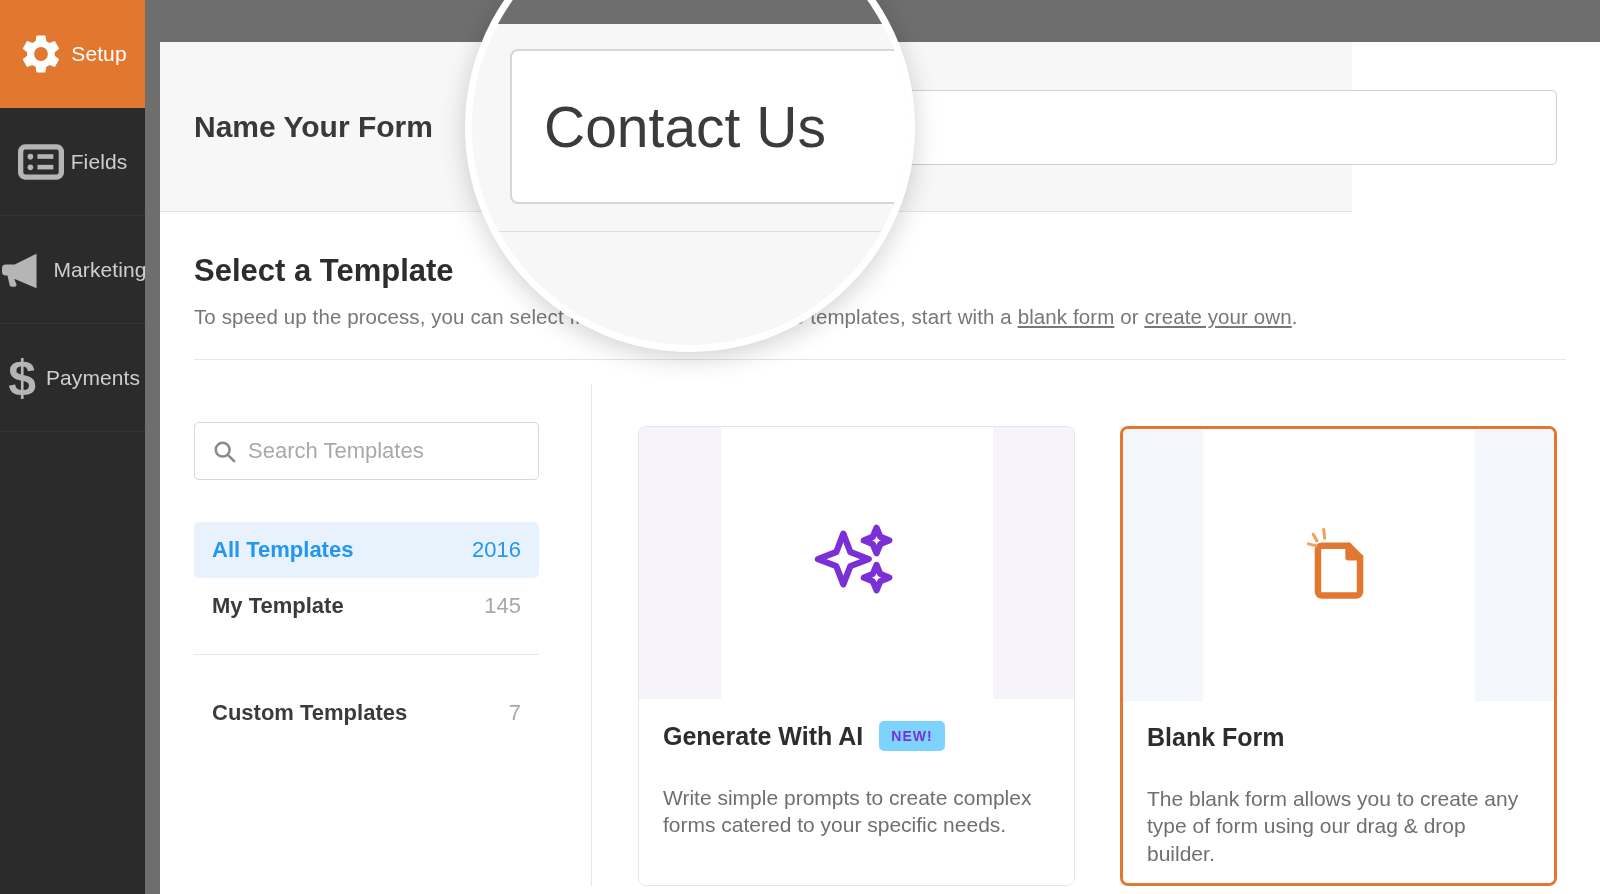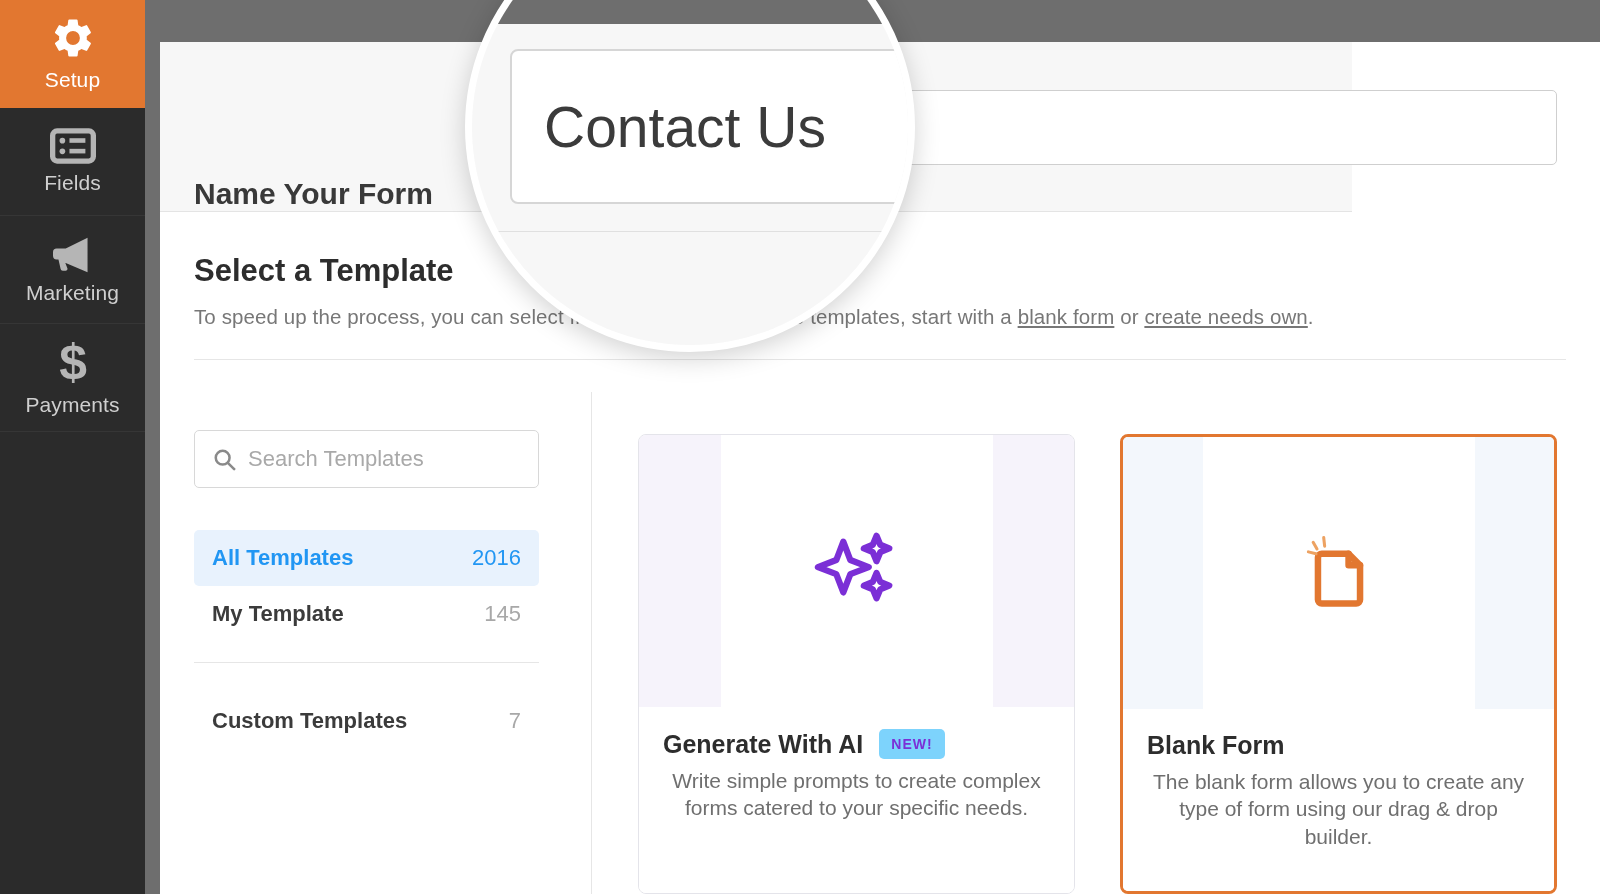--- a/index.html
+++ b/index.html
@@ -19,21 +19,21 @@
     background: #2b2b2b;
     display: flex; flex-direction: column;
   }
   .sidebar-gutter {
     position: absolute; left: 145px; top: 0;
     width: 15px; height: 894px;
     background: #6e6e6e;
   }
   .sb-item {
     height: 108px;
-    display: flex; flex-direction: column;
+    display: flex; flex-direction: row;
     align-items: center; justify-content: center;
     color: #cfcfcf;
     cursor: pointer;
     border-bottom: 1px solid #363636;
     gap: 7px;
   }
   .sb-item.active { background: #e27730; color: #ffffff; border-bottom-color: #e27730; }
   .sb-label { font-size: 21px; letter-spacing: .1px; }
   .sb-icon { display: block; }
   .sb-icon svg { display: block; }
@@ -44,21 +44,21 @@
     width: 1440px; height: 42px;
     background: #6e6e6e;
   }
 
   
   .form-header {
     position: absolute; left: 160px; top: 42px;
     width: 1192px; height: 170px;
     background: #f7f7f7;
     border-bottom: 1px solid #e4e4e4;
-    display: flex; align-items: flex-end;
+    display: flex; align-items: center;
   }
   .form-header-label {
     margin-left: 34px;
     font-size: 30px; font-weight: bold;
     color: #393939;
     white-space: nowrap;
   }
   .form-name-input {
     position: absolute; left: 345px; top: 48px;
     width: 1052px; height: 75px;
@@ -83,21 +83,21 @@
     font-size: 20.5px; color: #777777;
     letter-spacing: .1px;
   }
   .sec-sub a { color: #777777; text-decoration: underline; }
   .sec-divider {
     margin: 30px 34px 0 34px;
     border-top: 1px solid #e6e6e6;
   }
 
   
-  .browser { position: absolute; left: 160px; top: 392px; width: 1440px; height: 502px; display: flex; }
+  .browser { position: absolute; left: 160px; top: 384px; width: 1440px; height: 502px; display: flex; }
   .browser-left {
     width: 432px; height: 502px;
     border-right: 1px solid #e6e6e6;
     padding: 38px 52px 0 34px;
   }
   .search-box {
     position: relative;
     height: 58px;
     border: 1px solid #d8d8d8;
     border-radius: 5px;
@@ -134,21 +134,21 @@
     padding: 42px 46px 0 46px;
     display: flex; gap: 45px;
   }
   .card {
     width: 437px;
     border: 1px solid #e4e4ea;
     border-radius: 8px;
     overflow: hidden;
     cursor: pointer;
     background: #ffffff;
-    display: flex; flex-direction: column; text-align: center;
+    display: flex; flex-direction: column;
   }
   .card.ai .card-top { background: #f6f3fb; }
   .card.blank { border: 3px solid #e27730; }
   .card.blank .card-top { background: #f3f7fc; }
   .card-top {
     height: 272px;
     display: flex; align-items: center; justify-content: center;
   }
   .card-thumb {
     width: 272px; height: 100%;
@@ -158,21 +158,21 @@
   .card-body { padding: 22px 24px 0 24px; background: #fff; flex: 1; }
   .card-title-row { display: flex; align-items: center; gap: 16px; }
   .card-title { font-size: 25px; font-weight: bold; color: #2d2d2d; }
   .badge {
     background: #7dd3fc; color: #7b2fd6;
     font-size: 14px; font-weight: bold;
     letter-spacing: 1px;
     padding: 7px 12px; border-radius: 5px;
   }
   .card-desc {
-    margin-top: 8px;
+    margin-top: 33px;
     font-size: 21px; line-height: 1.3;
     color: #6f6f6f;
   }
 
   
   .lens {
     position: absolute;
     left: 465px; top: -98px;
     width: 450px; height: 450px;
     border-radius: 50%;
@@ -260,21 +260,21 @@
 
   <div class="topbar"></div>
 
   <div class="form-header">
     <div class="form-header-label">Name Your Form</div>
     <input class="form-name-input" type="text" value="Contact Us" style="">
   </div>
 
   <div class="template-section">
     <div class="sec-title">Select a Template</div>
-    <div class="sec-sub"><span>To speed up the process, you can select from one of our pre-made templates, start with a </span><a href="#">blank form</a><span> or </span><a href="#">create needs own</a><span>.</span></div>
+    <div class="sec-sub"><span>To speed up the process, you can select from one of our pre-made templates, start with a </span><a href="#">blank form</a><span> or </span><a href="#">create your own</a><span>.</span></div>
     <div class="sec-divider"></div>
   </div>
 
   <div class="browser">
 
     <div class="browser-left">
       <div class="search-box">
         <span class="search-icon">
           <svg width="23" height="23" viewBox="0 0 20 20" fill="none" stroke="#8a8a8a" stroke-width="2.2">
             <circle cx="8.4" cy="8.4" r="6"></circle>

